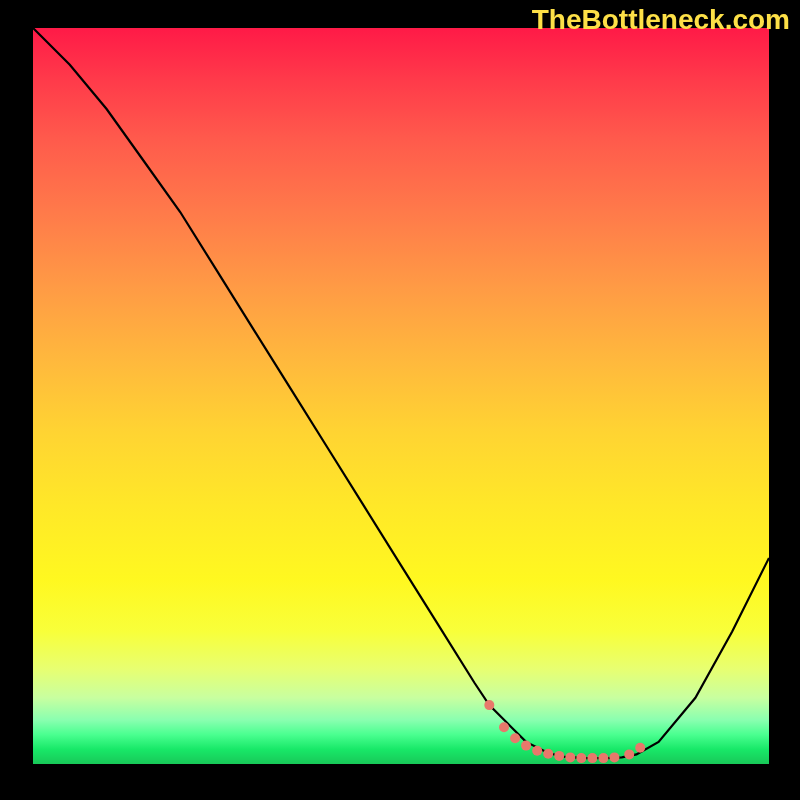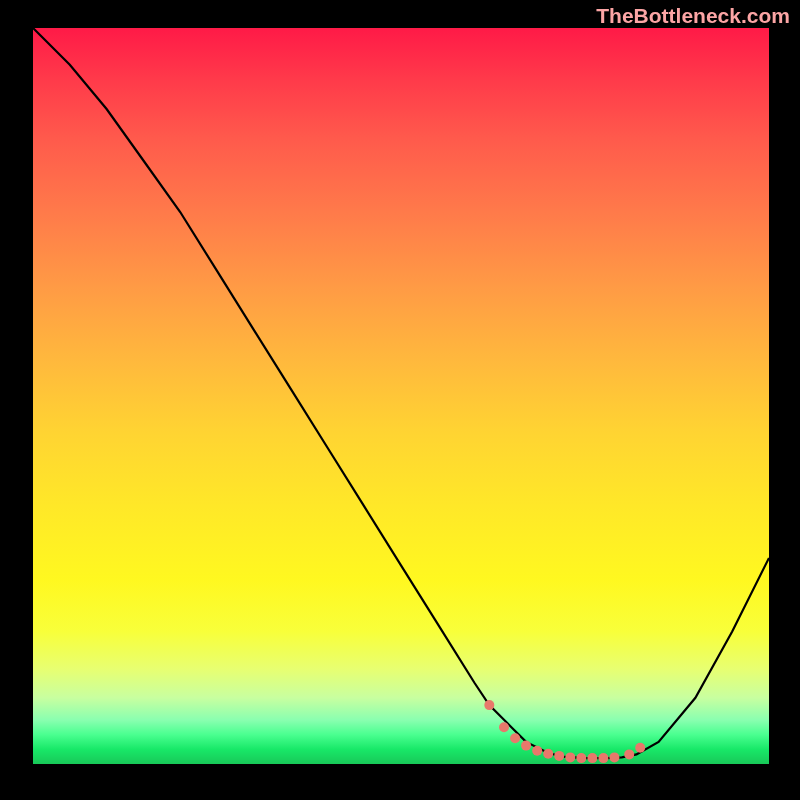--- a/index.html
+++ b/index.html
@@ -8,22 +8,22 @@
     width: 800px;
     height: 800px;
     background: #000;
     position: relative;
     font-family: Arial, sans-serif;
   }
   .watermark {
     position: absolute;
     top: 4px;
     right: 10px;
-    color: #fca5a5;
-    font-size: 21px;
+    color: #fde047;
+    font-size: 28px;
     font-weight: bold;
     z-index: 10;
   }
   .plot-area {
     position: absolute;
     left: 33px;
     top: 28px;
     width: 736px;
     height: 736px;
     overflow: hidden;

